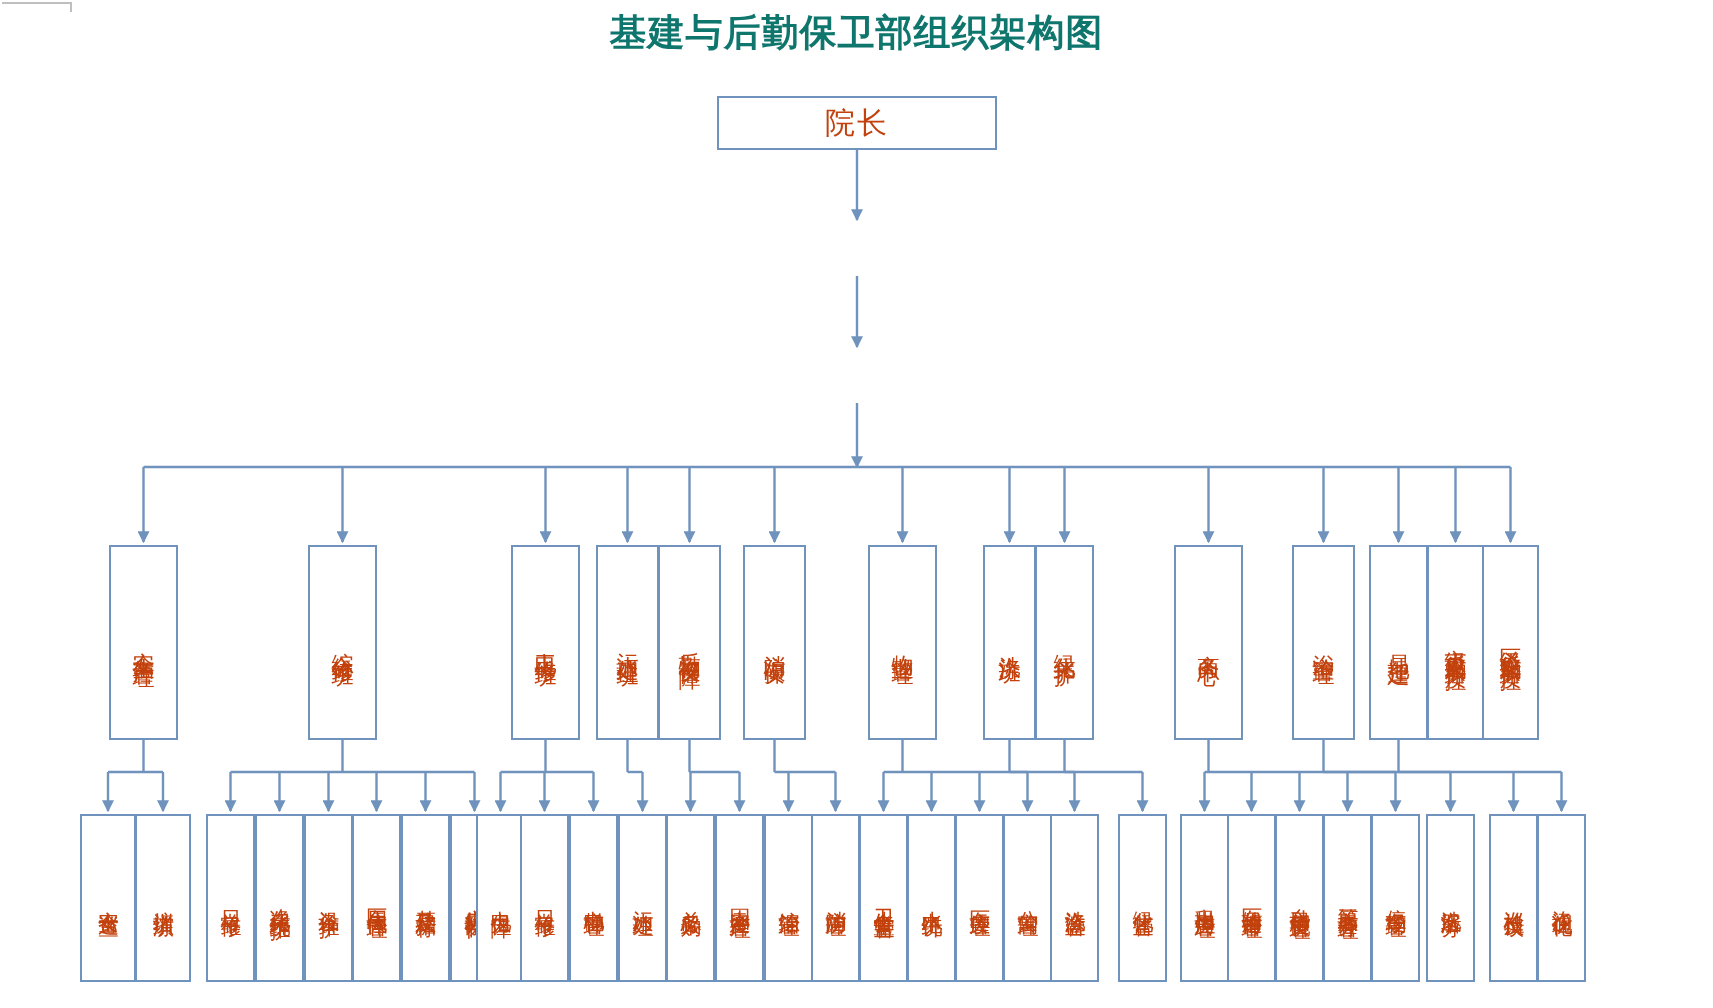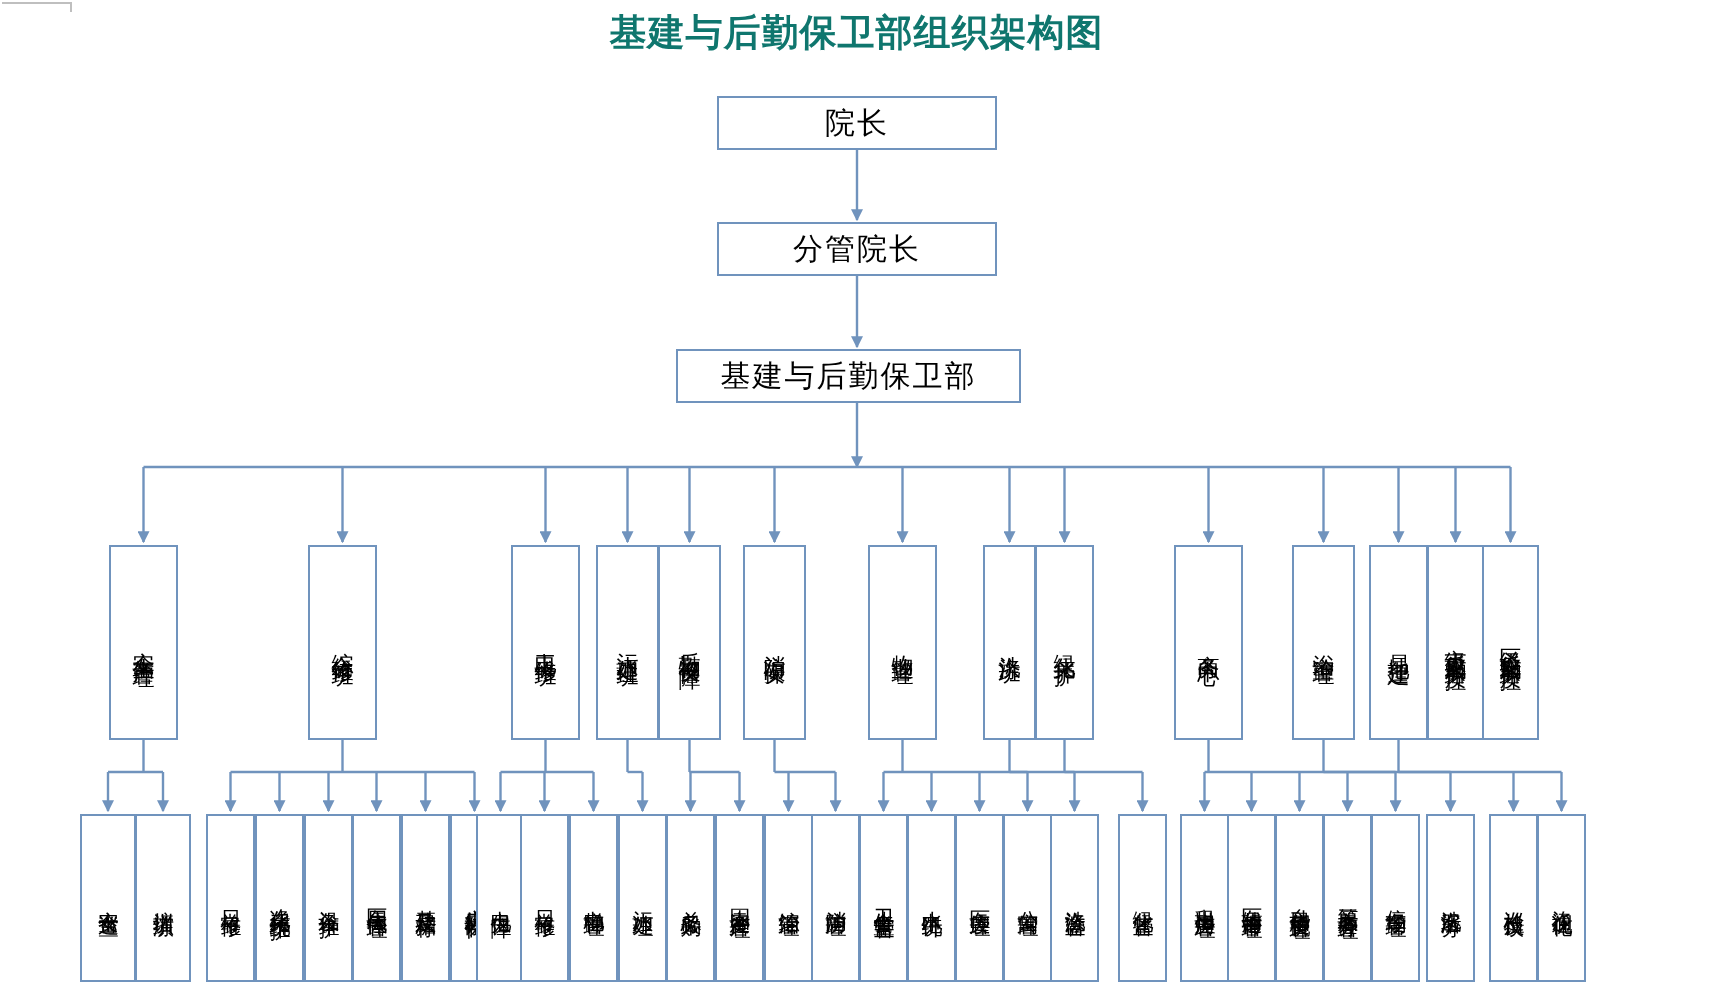--- a/index.html
+++ b/index.html
@@ -22,21 +22,21 @@
     color:#0f766e;
     letter-spacing:1px;
     white-space:nowrap;
   }
 
   .node{
     position:absolute;
     box-sizing:border-box;
     border:2px solid #7093bd;
     background:#ffffff;
-    color:#000000;
+    color:#c2410c;
     display:flex;
     align-items:center;
     justify-content:center;
     overflow:hidden;
   }
   .node.horiz{
     font-size:30px;
     letter-spacing:2px;
     white-space:nowrap;
   }
@@ -150,27 +150,21 @@
         <path d="M 1398.5 772 L 1561.5 772"></path>
         <path d="M 1513.5 772 L 1513.5 811" marker-end="url(#arrow)"></path>
         <path d="M 1561.5 772 L 1561.5 811" marker-end="url(#arrow)"></path>
       </g>
   </svg>
 
   <div class="node horiz" style="left:717px;top:96px;width:280px;height:54px;">
     <span>院长</span>
   </div>
 
-  <div class="node horiz" style="left:717px;top:222px;width:280px;height:54px;">
-    <span>分管院长</span>
-  </div>
-
-  <div class="node horiz" style="left:676px;top:349px;width:345px;height:54px;">
-    <span>基建与后勤保卫部</span>
-  </div>
+
 
   <div id="units-layer">
       <div class="node vert" style="left: 109px; top: 545px; width: 69px; height: 195px;">
         <span>安全生产管理</span>
       </div>
       <div class="node vert" style="left: 308px; top: 545px; width: 69px; height: 195px;">
         <span>综合维修班</span>
       </div>
       <div class="node vert" style="left: 511px; top: 545px; width: 69px; height: 195px;">
         <span>电工维修班</span>

